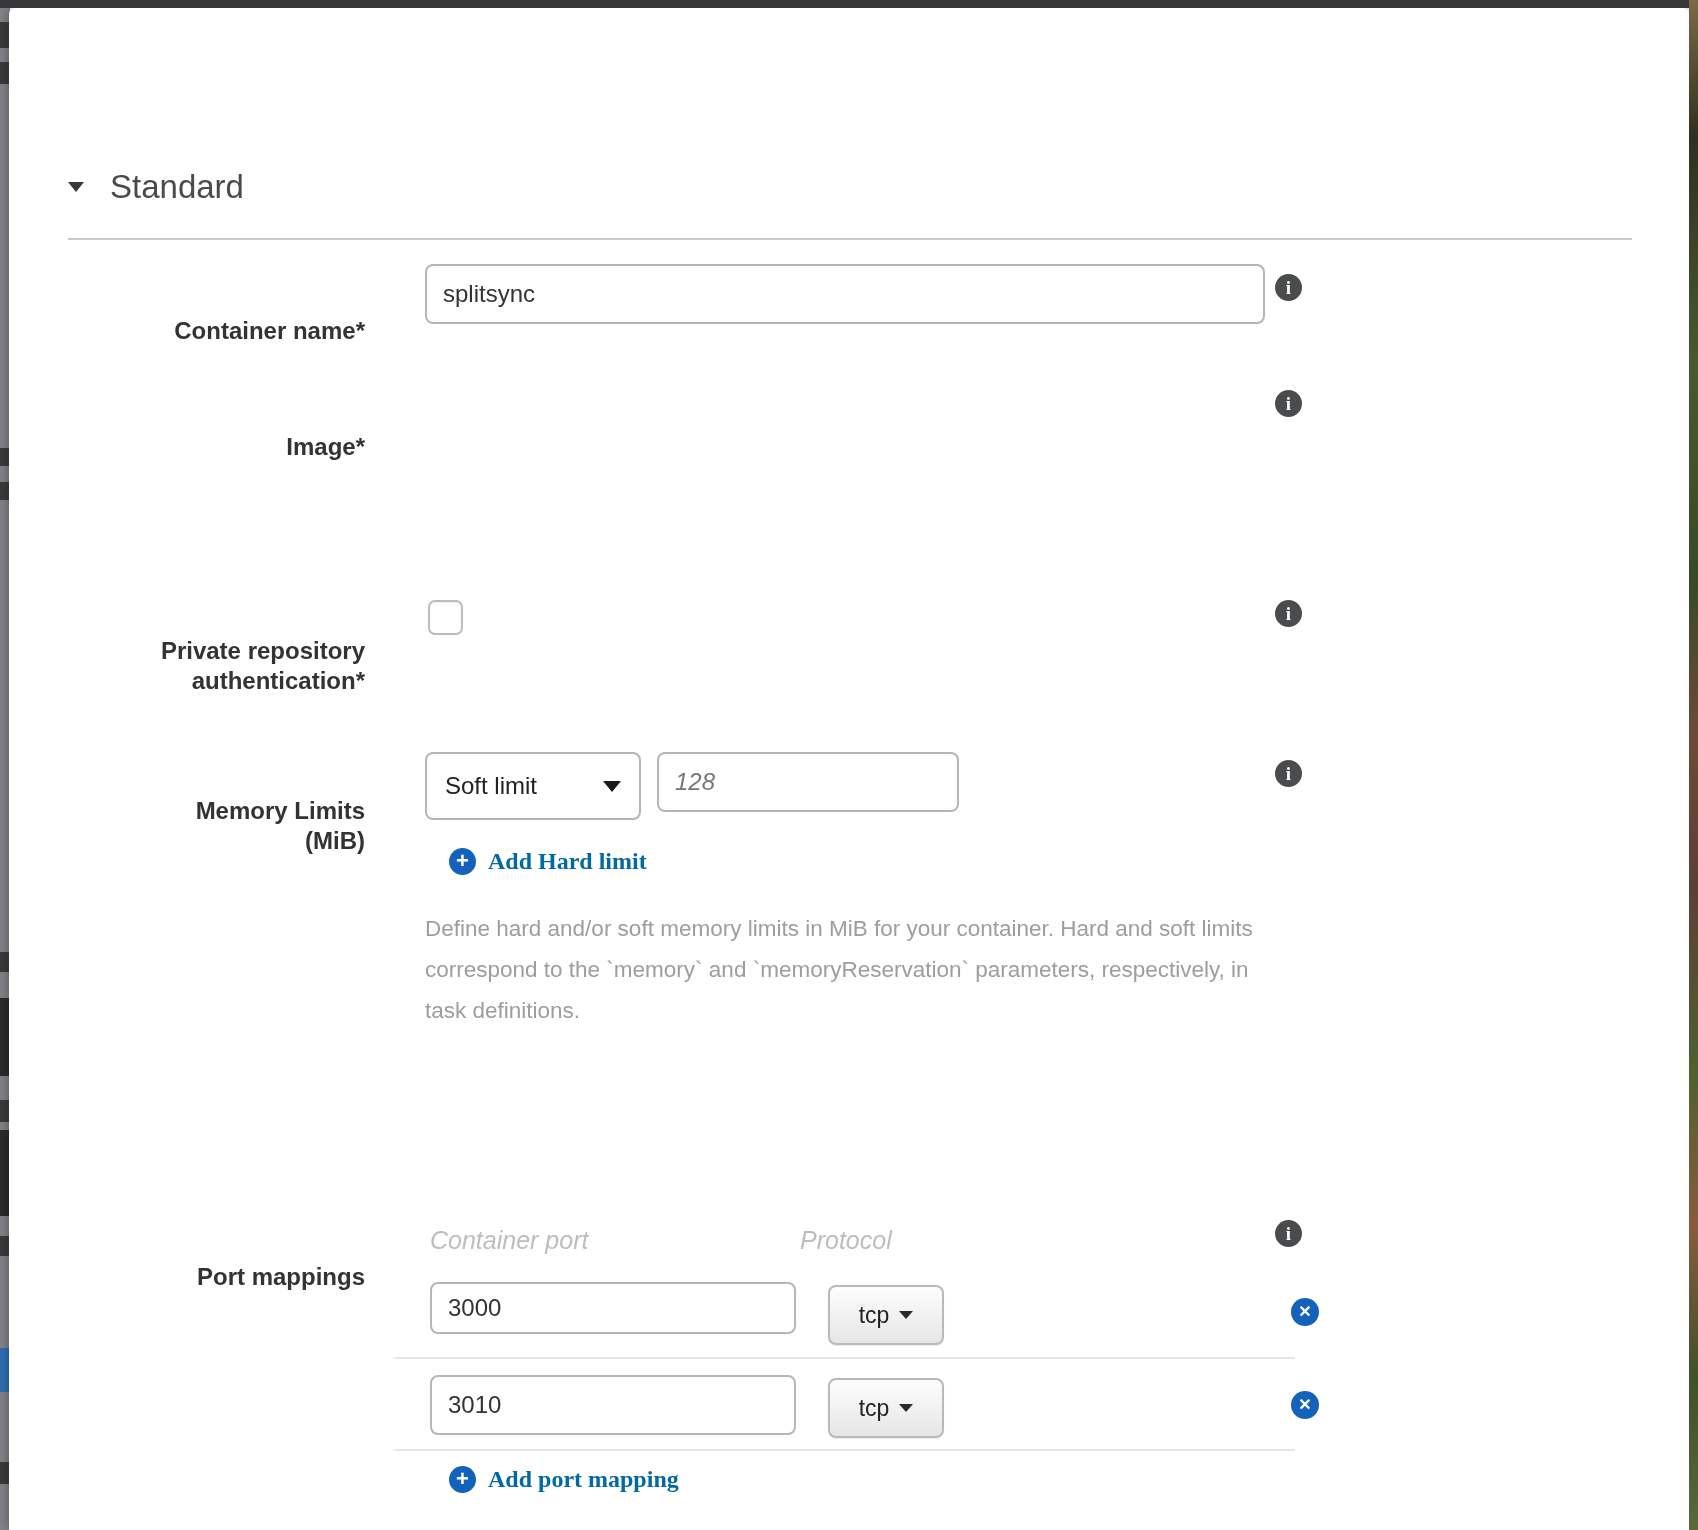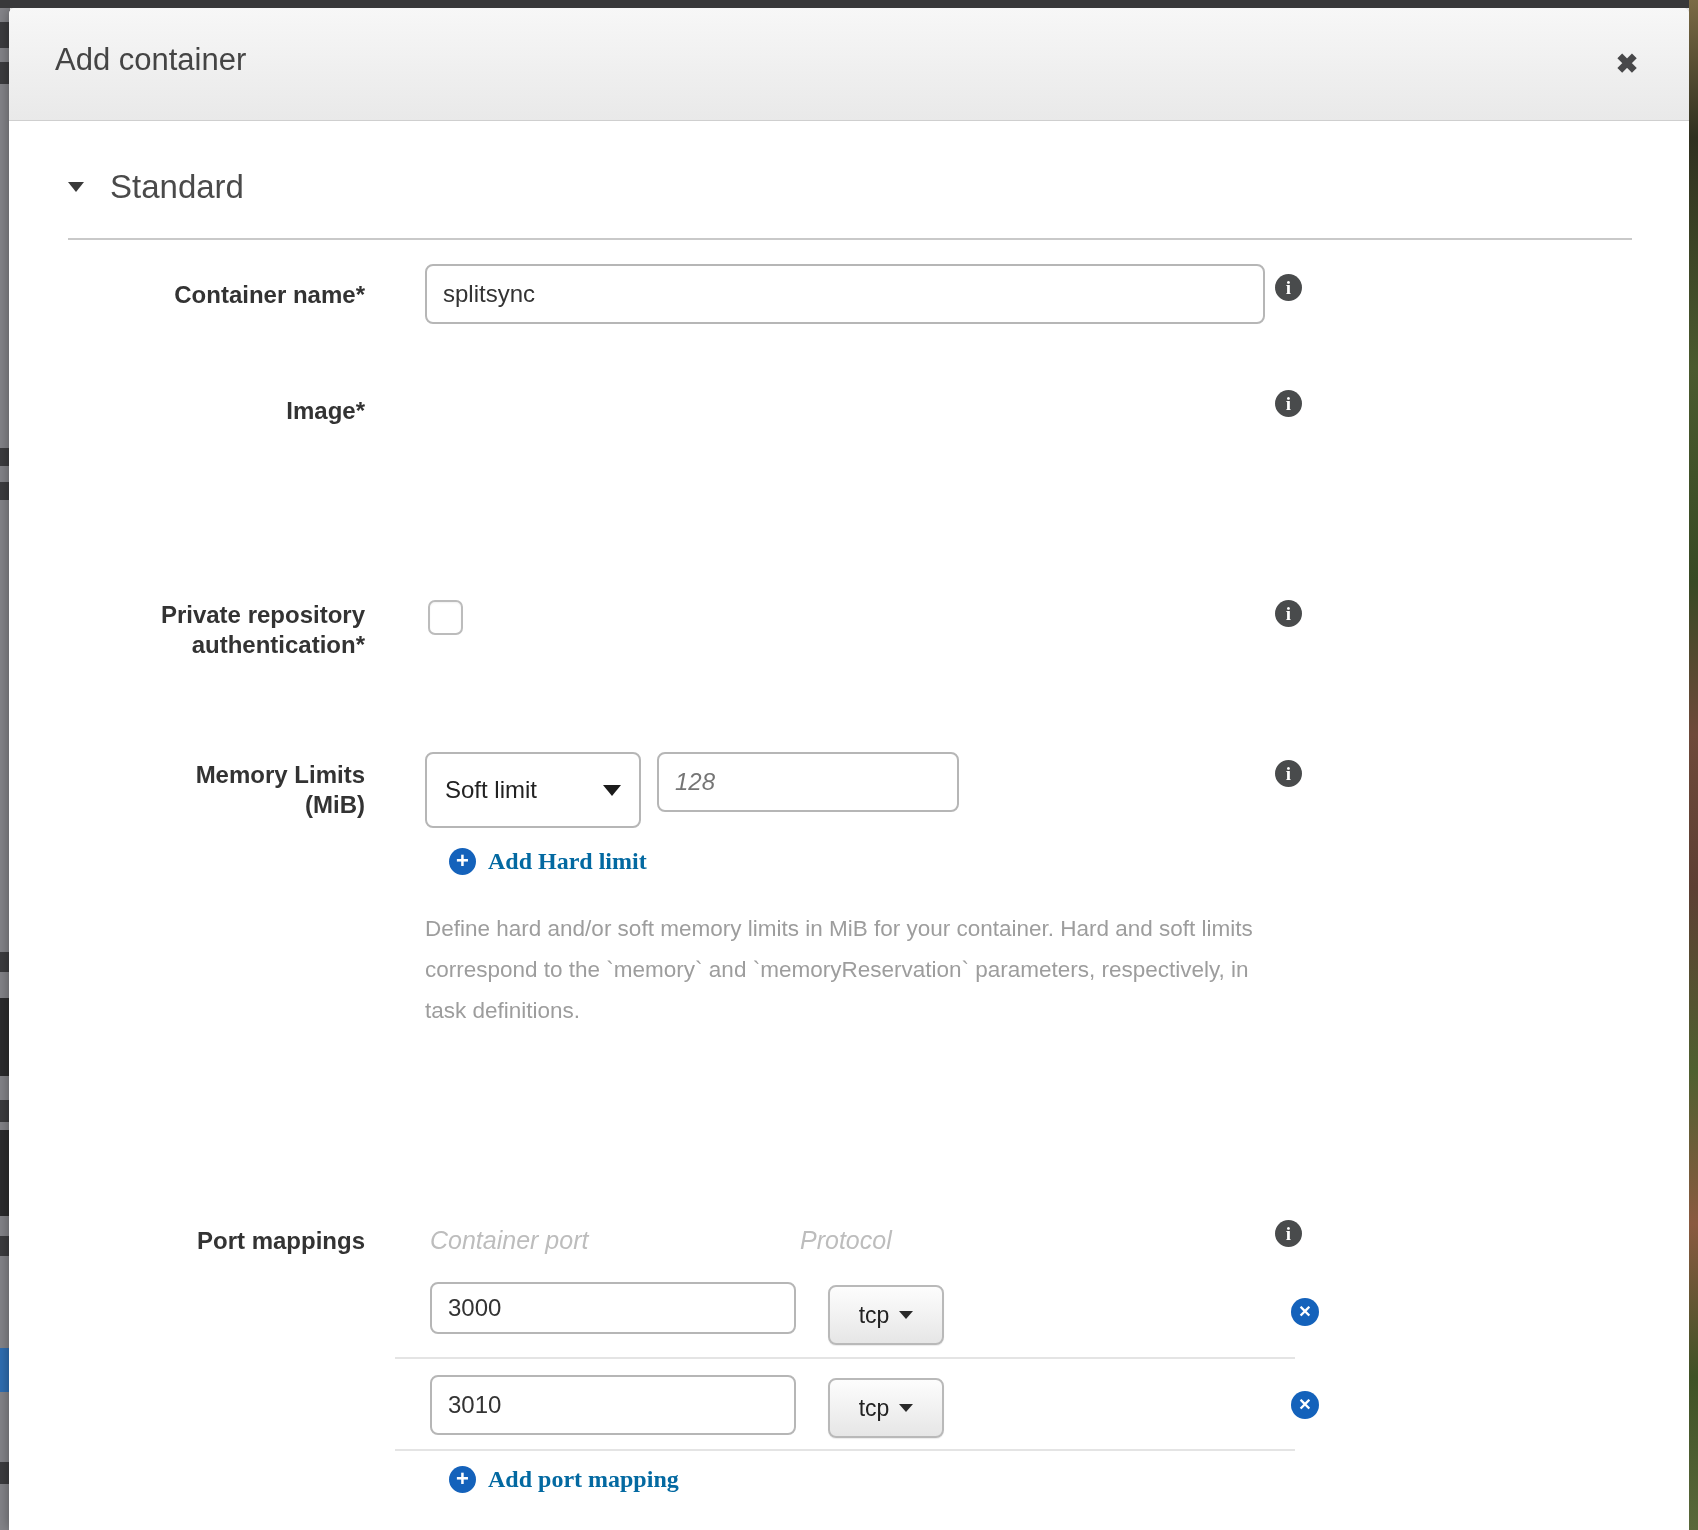--- a/index.html
+++ b/index.html
@@ -26,21 +26,21 @@
 
   
   .section-head{position:absolute;left:59px;top:160px;display:flex;align-items:center;cursor:pointer;}
   .caret{width:0;height:0;border-left:8px solid transparent;border-right:8px solid transparent;
          border-top:10px solid #3a3a3a;margin-right:26px;}
   .section-title{font-size:33px;color:#4a4a4a;}
   .section-divider{position:absolute;left:59px;top:230px;width:1564px;height:2px;background:#c9c9c9;}
 
   
   .flabel{position:absolute;width:297px;left:59px;text-align:right;font-weight:bold;
-          font-size:24px;color:#333;line-height:30px;}
+          font-size:24px;color:#333;line-height:30px;margin-top:36px;}
   .tinput{position:absolute;border:2px solid #b6b6b6;border-radius:8px;background:#fff;
           font-family:"Liberation Sans",sans-serif;font-size:24px;color:#333;padding:0 16px;box-sizing:border-box;}
   .info-btn{position:absolute;left:1266px;width:27px;height:27px;border-radius:50%;background:#494b4c;
         border:none;color:#fff;cursor:pointer;padding:0;
         font-family:"Liberation Serif",serif;font-weight:bold;font-size:19px;line-height:26px;text-align:center;}
 
   
   .image-area{position:absolute;left:416px;top:372px;width:840px;height:150px;border:2px solid #b6b6b6;
         border-radius:8px;background:#fff;box-sizing:border-box;padding:12px 14px;cursor:text;}
   .image-line{font-size:25px;color:#222;white-space:nowrap;display:inline-block;}
@@ -96,26 +96,20 @@
     <div class="frag" style="top:1130px;height:86px;background:#2c2c2e;"></div>
     <div class="frag" style="top:1236px;height:20px;"></div>
     <div class="frag blue" style="top:1348px;height:44px;"></div>
     <div class="frag" style="top:1462px;height:22px;"></div>
   </div>
   <div class="topbar"></div>
   <div class="right-strip"></div>
 
   <div class="modal">
 
-    <div class="modal-header">
-      <div class="modal-title">Add container</div>
-      <button class="close-btn">
-        <span>✖</span>
-      </button>
-    </div>
 
     <div class="section-head">
       <span class="caret"></span>
       <span class="section-title">Standard</span>
     </div>
     <div class="section-divider"></div>
 
     <div class="flabel" style="top:272px;">Container name*</div>
     <input class="tinput" style="left: 416px; top: 256px; width: 840px; height: 60px;" value="splitsync">
     <button class="info-btn" style="top:266px;">
@@ -133,21 +127,21 @@
     </div>
     <div class="checkbox" role="checkbox" aria-checked="false"></div>
     <button class="info-btn" style="top:592px;">
       <span>i</span>
     </button>
 
     <div class="flabel" style="top:752px;">
       <span>Memory Limits</span><br>
       <span>(MiB)</span>
     </div>
-    <div class="select" style="left:416px;top:744px;width:216px;height:76px;">
+    <div class="select" style="left:416px;top:744px;width:216px;height:68px;">
       <span class="sel-text">Soft limit</span>
       <span class="tri"></span>
     </div>
     <input class="tinput" style="left: 648px; top: 744px; width: 302px; height: 60px; font-style: italic;" placeholder="128">
     <button class="info-btn" style="top:752px;">
       <span>i</span>
     </button>
 
     <button class="blue-link" style="left:440px;top:840px;">
       <span class="plus-circle">+</span>

